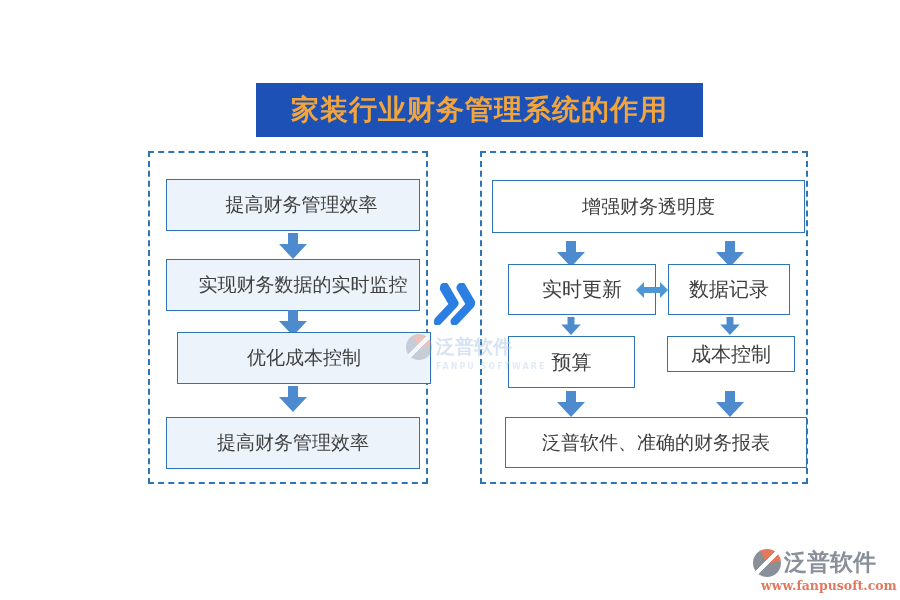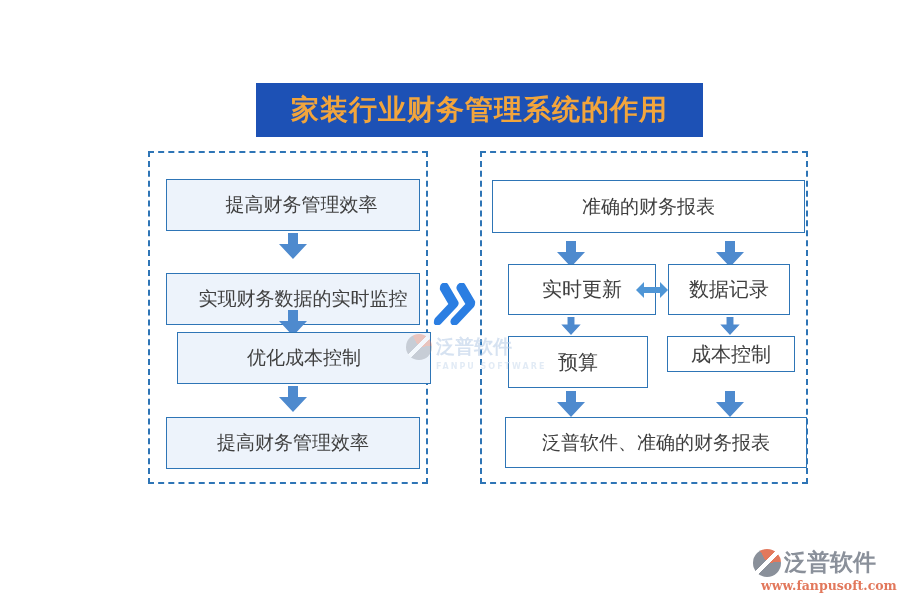--- a/index.html
+++ b/index.html
@@ -48,21 +48,21 @@
     display:flex;align-items:center;justify-content:center;
     color:var(--box_text);
     font-family:"DejaVu Serif","Liberation Serif",serif;
     font-size:19px;white-space:nowrap;
   }
   .fbox.leftfill{background:var(--left_box_fill);}
   .fbox.whitefill{background:var(--right_box_fill);}
 
   .l-step{left:16px;width:254px;height:52px;}
   .l-step1{top:26px;padding-left:17px;}
-  .l-step2{top:120px;padding-left:20px;}
+  .l-step2{top:106px;padding-left:20px;}
   .l-step3{top:179px;margin-left:11px;}
   .l-step4{top:264px;}
 
   .arrow-down{position:absolute;width:30px;height:26px;color:var(--arrow_blue);}
   .arrow-down svg{display:block;width:100%;height:100%;}
   .l-arrow{left:128px;}
   .l-arrow1{top:80px;}
   .l-arrow2{top:157px;}
   .l-arrow3{top:233px;}
 
@@ -75,21 +75,21 @@
 
   .r-header{left:10px;top:27px;width:313px;height:53px;}
   .r-arrow-l{left:74px;}
   .r-arrow-r{left:233px;}
   .r-arrowrow1{top:88px;}
   .r-box-tl{left:26px;top:111px;width:148px;height:51px;font-size:20px;}
   .r-box-tr{left:186px;top:111px;width:122px;height:51px;font-size:20px;}
   .link-arrow{position:absolute;left:154px;top:127px;width:32px;height:20px;color:var(--link_arrow_blue);}
   .link-arrow svg{display:block;width:100%;height:100%;}
   .r-arrowrow2{top:164px;height:18px;}
-  .r-box-bl{left:26px;top:183px;width:140px;height:52px;font-size:20px;}
+  .r-box-bl{left:26px;top:183px;width:127px;height:52px;font-size:20px;}
   .r-box-br{left:185px;top:183px;width:128px;height:36px;font-size:20px;}
   .r-arrowrow3{top:238px;}
   .r-footer{left:23px;top:264px;width:302px;height:51px;}
 
   .logo-circle{
     border-radius:50%;
     background:
       linear-gradient(135deg, rgba(255,255,255,0) 44%, #ffffff 44%, #ffffff 55%, rgba(255,255,255,0) 55%),
       conic-gradient(from 330deg, var(--logo_orange) 0 115deg, var(--logo_gray) 115deg 360deg);
   }
@@ -163,21 +163,21 @@
 
   <div class="chevron">
     <svg width="38" height="42" viewBox="0 0 38 42">
       <path d="M4 4 L17 21 L4 38" fill="none" stroke="currentColor" stroke-width="9" stroke-linecap="round" stroke-linejoin="round"></path>
       <path d="M21 4 L34 21 L21 38" fill="none" stroke="currentColor" stroke-width="9" stroke-linecap="round" stroke-linejoin="round"></path>
     </svg>
   </div>
 
   <div class="panel right">
     <div class="fbox whitefill r-header">
-      <span>准确的财务报表</span>
+      <span>增强财务透明度</span>
     </div>
 
     <div class="arrow-down r-arrow-l r-arrowrow1">
       <svg viewBox="0 0 30 26">
           <path fill="currentColor" d="M10 0 h10 v11 h9 L15 26 1 11 h9 z"></path>
         </svg>
     </div>
     <div class="arrow-down r-arrow-r r-arrowrow1">
       <svg viewBox="0 0 30 26">
           <path fill="currentColor" d="M10 0 h10 v11 h9 L15 26 1 11 h9 z"></path>

